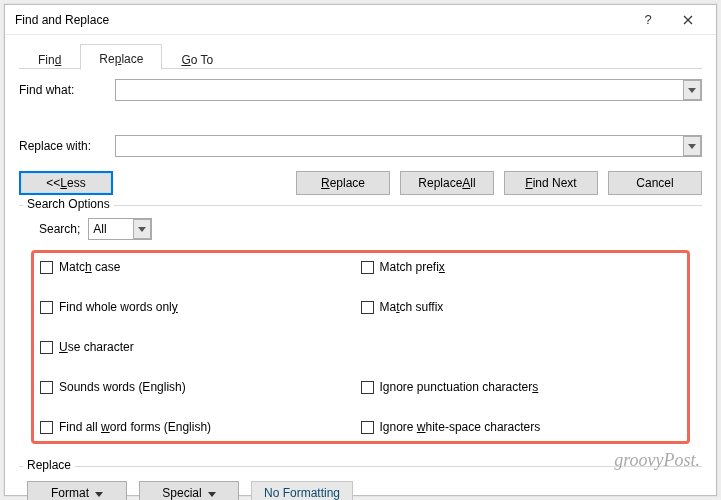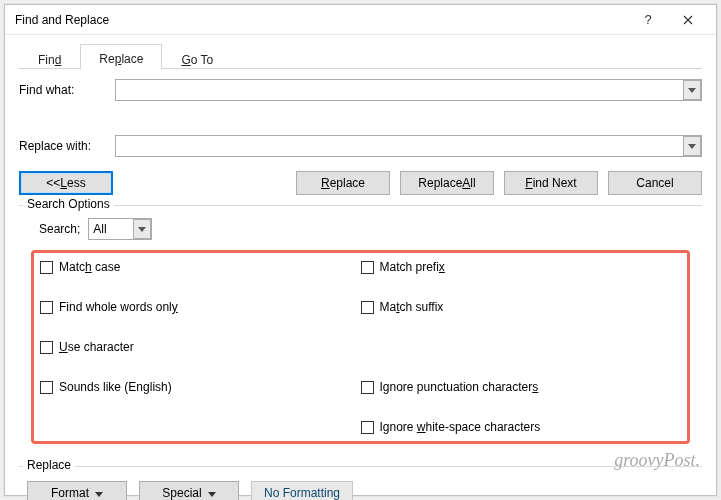--- a/index.html
+++ b/index.html
@@ -288,21 +288,25 @@
           <label class="chk">
             <span class="box"></span>
             <span><span>Find whole words onl</span><span class="ul">y</span></span>
           </label>
           <label class="chk">
             <span class="box"></span>
             <span><span class="ul">U</span><span>se character</span></span>
           </label>
           <label class="chk">
             <span class="box"></span>
-            <span>Sounds like (English)</span>
+            <span>Sounds words (English)</span>
+          </label>
+          <label class="chk">
+            <span class="box"></span>
+            <span><span>Find all </span><span class="ul">w</span><span>ord forms (English)</span></span>
           </label>
         </div>
         <div class="col">
           <label class="chk">
             <span class="box"></span>
             <span><span>Match prefi</span><span class="ul">x</span></span>
           </label>
           <label class="chk">
             <span class="box"></span>
             <span><span>Ma</span><span class="ul">t</span><span>ch suffix</span></span>

